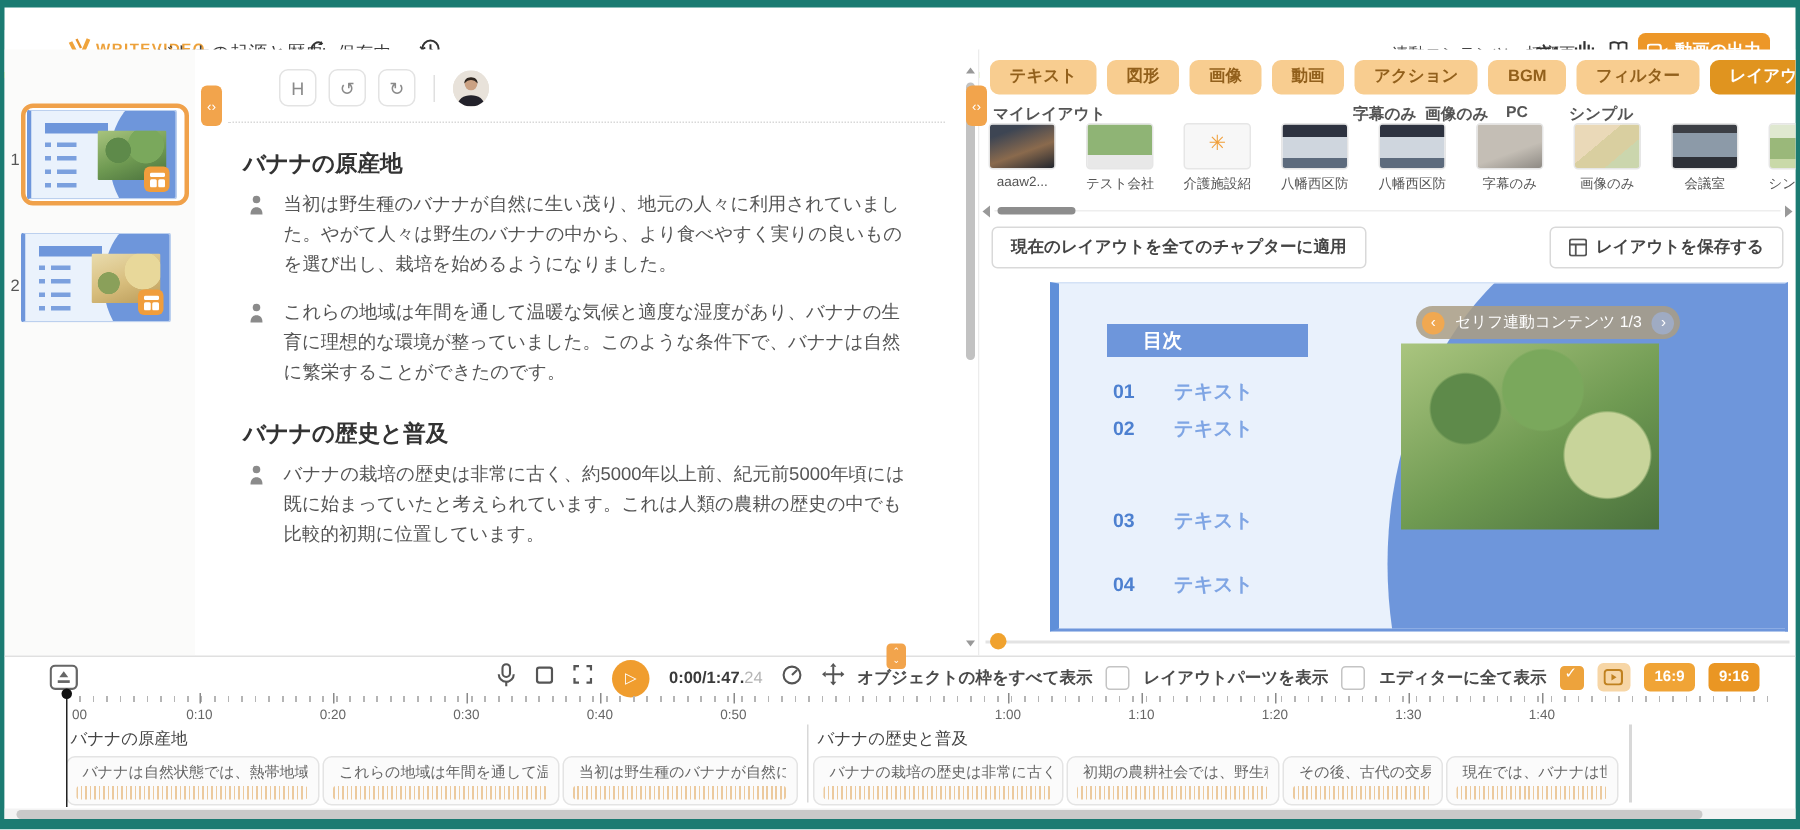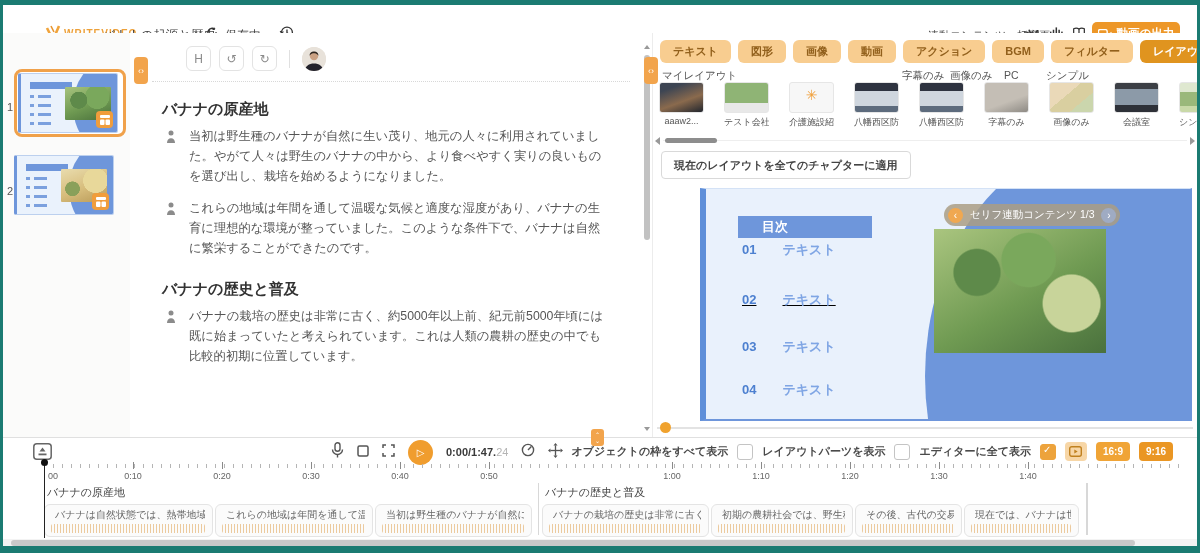--- a/index.html
+++ b/index.html
@@ -59,21 +59,21 @@
   .vsb .thumb{position:absolute;top:10px;left:1px;width:6px;height:185px;background:#c2c2c2;border-radius:3px;}
   .tri-up{width:0;height:0;border-left:3px solid transparent;border-right:3px solid transparent;border-bottom:4px solid #999;position:absolute;left:1px;top:0;}
   .tri-dn{width:0;height:0;border-left:3px solid transparent;border-right:3px solid transparent;border-top:4px solid #999;position:absolute;left:1px;bottom:0;}
   .hdl{position:absolute;width:14px;height:27px;background:#f2a44c;border-radius:4px;color:#fff;font-size:9px;display:flex;align-items:center;justify-content:center;z-index:30;cursor:pointer;}
 
   
   .rpanel{position:absolute;left:650px;top:28px;width:544px;height:404px;background:#fff;}
   .tabs{display:flex;gap:7px;padding:7px 0 0 7px;}
   .tab{height:23px;line-height:23px;padding:0 13px;background:#f8cd90;border-radius:6px;color:#92601c;font-size:11px;font-weight:bold;white-space:nowrap;cursor:pointer;}
   .tab.active{background:#e0941f;color:#fff;}
-  .gl{position:absolute;top:36px;font-size:10.5px;color:#555;white-space:nowrap;}
+  .gl{position:absolute;top:36px;font-size:10.5px;color:#555;white-space:nowrap;font-weight:bold;}
   .thumbrow{position:absolute;left:6px;top:49px;display:flex;gap:20px;}
   .tcell{width:45px;}
   .timg{width:45px;height:31px;border-radius:3px;border:1px solid #e6e6e6;box-sizing:border-box;cursor:pointer;}
   .tlab{font-size:9px;color:#555;text-align:center;margin-top:3px;white-space:nowrap;overflow:hidden;max-width:45px;}
   .th1{background:linear-gradient(160deg,#3d4553 20%,#8a6a4d 60%,#22262e 100%);}
   .th2{background:linear-gradient(180deg,#8fb475 0 70%,#e8e8e8 70% 100%);}
   .th3{background:#f7f7f7;position:relative;}
   .th3:after{content:"✳";position:absolute;left:0;right:0;top:4px;text-align:center;color:#f0a03c;font-size:14px;}
   .th4{background:linear-gradient(180deg,#2e3340 0 28%,#cfd6de 28% 78%,#5d6b7d 78% 100%);}
   .th6{background:linear-gradient(160deg,#c4beb5 0 60%,#8e8a84 100%);}
@@ -362,26 +362,33 @@
     </div>
 
     <div class="pscroll">
       <div class="arr-l"></div>
       <div class="track"></div>
       <div class="pthumb"></div>
       <div class="arr-r"></div>
     </div>
 
     <div class="applybtn">現在のレイアウトを全てのチャプターに適用</div>
+    <div class="savebtn">
+      <svg width="12" height="12" viewBox="0 0 12 12">
+            <rect x="0.5" y="0.5" width="11" height="11" rx="1.5" fill="none" stroke="#555" stroke-width="1.2"></rect>
+            <path d="M0.5 4h11M4.5 4v7.5" stroke="#555" stroke-width="1.2"></path>
+          </svg>
+      <span>レイアウトを保存する</span>
+    </div>
 
     <div class="preview">
       <div class="pcircle"></div>
       <div class="toc-head">目次</div>
-      <div class="toc-item" style="top:52px;text-align:right;"><span class="n">01</span><span class="t">テキスト</span></div>
-      <div class="toc-item" style="top:102px;text-decoration:underline;"><span class="n">02</span><span class="t">テキスト</span></div>
+      <div class="toc-item" style="top:63px;text-align:right;"><span class="n">01</span><span class="t">テキスト</span></div>
+      <div class="toc-item" style="top:88px;"><span class="n">02</span><span class="t">テキスト</span></div>
       <div class="toc-item" style="top:149px;"><span class="n">03</span><span class="t">テキスト</span></div>
       <div class="toc-item" style="top:192px;"><span class="n">04</span><span class="t">テキスト</span></div>
       <div class="pimg"></div>
       <div class="badge">
         <span class="bcirc bprev">‹</span>
         <span>セリフ連動コンテンツ 1/3</span>
         <span class="bcirc bnext">›</span>
       </div>
     </div>
     <div class="pslider-track"></div>

